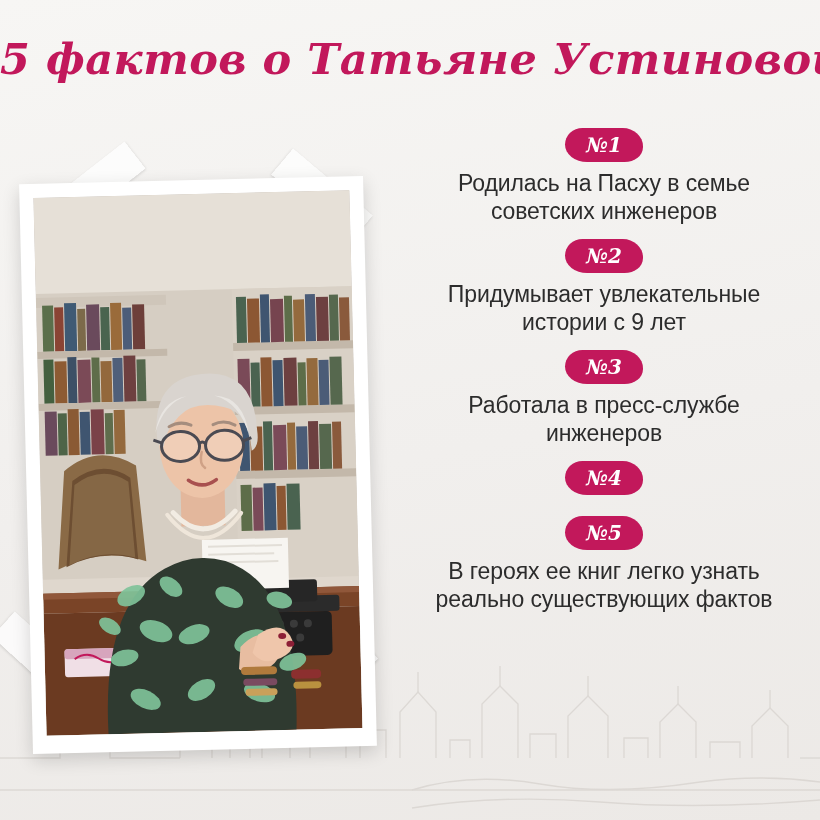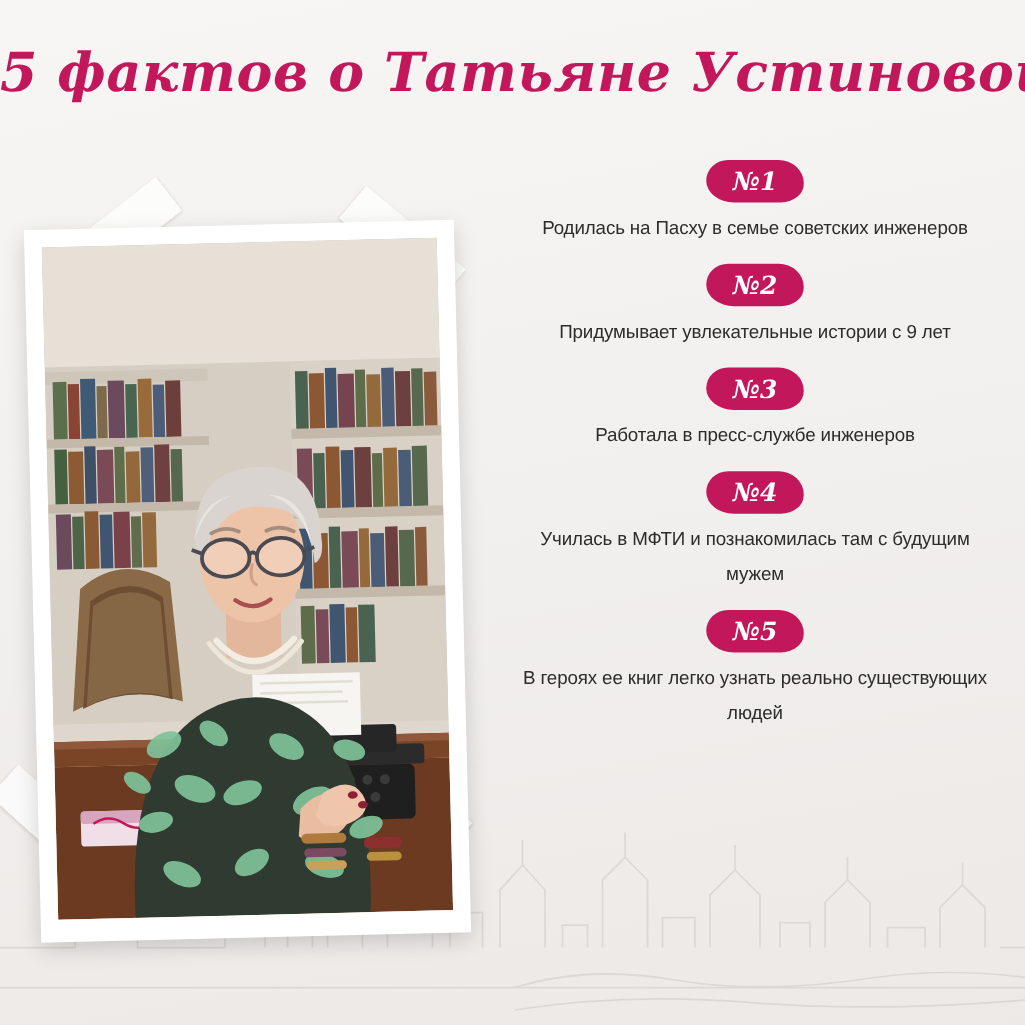--- a/index.html
+++ b/index.html
@@ -106,21 +106,21 @@
     font-size: 20px;
     line-height: 34px;
     width: 78px;
     height: 34px;
     border-radius: 19px 22px 20px 24px / 18px 20px 16px 19px;
     text-align: center;
     margin-bottom: 7px;
   }
   .fact-text {
     color: #2c2c2c;
-    font-size: 15px;
+    font-size: 23px;
     line-height: 28px;
     padding: 0 6px;
     letter-spacing: -0.1px;
   }
 </style>
 </head>
 <body>
 
 <div class="bg"></div>
 
@@ -376,21 +376,20 @@
     <div class="fact-text">Придумывает увлекательные истории с 9 лет</div>
   </div>
 
   <div class="fact">
     <div class="badge">№3</div>
     <div class="fact-text">Работала в пресс-службе инженеров</div>
   </div>
 
   <div class="fact">
     <div class="badge">№4</div>
-    <div class="fact-text">Училась в МФТИ и познакомилась там с будущим мужем</div>
   </div>
 
   <div class="fact">
     <div class="badge">№5</div>
-    <div class="fact-text">В героях ее книг легко узнать реально существующих людей</div>
+    <div class="fact-text">В героях ее книг легко узнать реально существующих фактов</div>
   </div>
 
 </div>
 
 </body></html>

